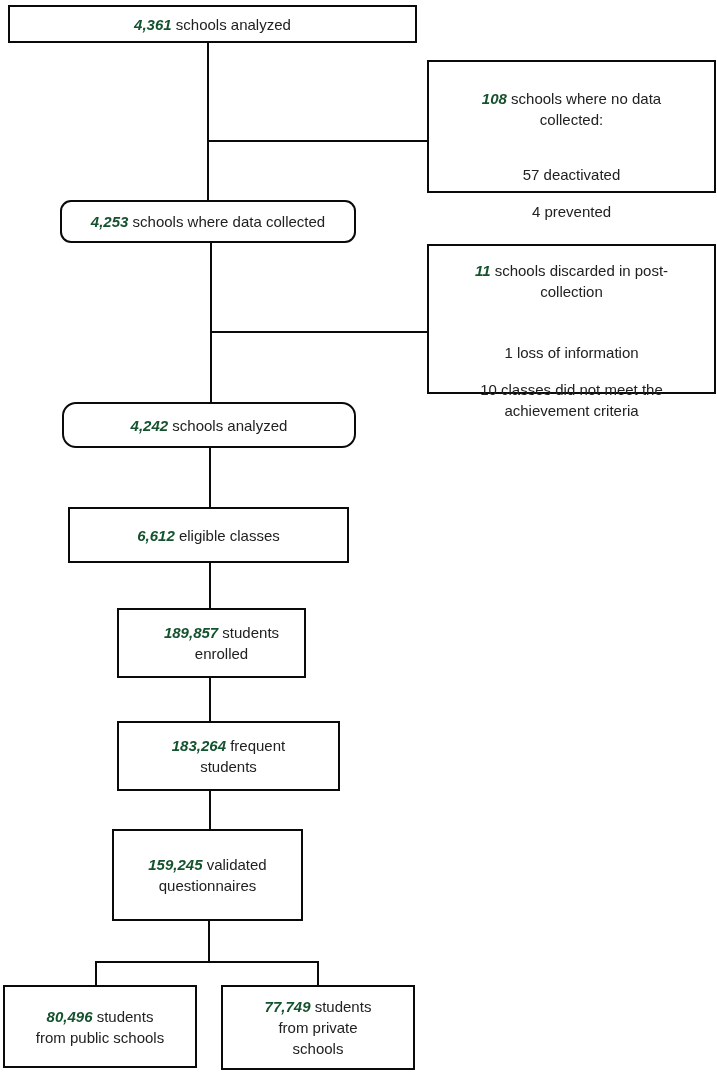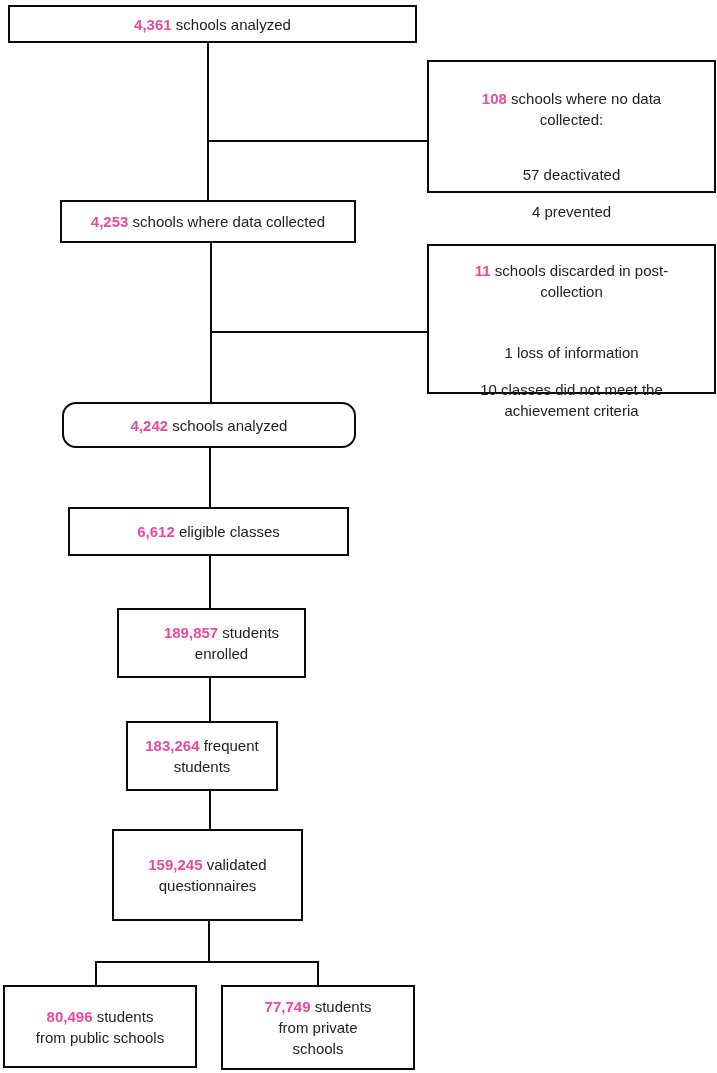--- a/index.html
+++ b/index.html
@@ -31,21 +31,21 @@
   .sidebox{
     position:absolute;
     box-sizing:border-box;
     border:2px solid #0a0a0a;
     background:#ffffff;
     text-align:center;
   }
   .sidebox .heading{margin:0 auto;}
   .sidebox .spacer{height:18px;}
   .sidebox .detail{margin:16px auto;}
-  .num{font-weight:700;color:#ec4899;}
+  .num{font-weight:700;color:#14532d;font-style:italic;}
   .line{
     position:absolute;
     background:#0a0a0a;
   }
 </style>
 </head>
 <body>
 
 <div class="canvas">
 
@@ -59,37 +59,37 @@
   <div class="line" style="left:209px;top:790px;width:2px;height:40px;"></div>
   <div class="line" style="left:208px;top:920px;width:2px;height:42px;"></div>
   <div class="line" style="left:95px;top:961px;width:224px;height:2px;"></div>
   <div class="line" style="left:95px;top:961px;width:2px;height:25px;"></div>
   <div class="line" style="left:317px;top:961px;width:2px;height:25px;"></div>
 
   <div class="box" style="left:8px;top:5px;width:409px;height:38px;">
     <p><span class="num">4,361</span> <span>schools analyzed</span></p>
   </div>
 
-  <div class="box" style="left:60px;top:200px;width:296px;height:43px;">
+  <div class="box" style="left:60px;top:200px;width:296px;height:43px;border-radius:11px;">
     <p><span class="num">4,253</span> <span>schools where data collected</span></p>
   </div>
 
   <div class="box" style="left:62px;top:402px;width:294px;height:46px;border-radius:14px;">
     <p><span class="num">4,242</span> <span>schools analyzed</span></p>
   </div>
 
-  <div class="box" style="left:68px;top:507px;width:281px;height:49px;">
+  <div class="box" style="left:68px;top:507px;width:281px;height:56px;">
     <p><span class="num">6,612</span> <span>eligible classes</span></p>
   </div>
 
   <div class="box" style="left:117px;top:608px;width:189px;height:70px;justify-content:flex-end;">
     <p style="max-width:165px;"><span class="num">189,857</span> <span>students enrolled</span></p>
   </div>
 
-  <div class="box" style="left:126px;top:721px;width:152px;height:70px;">
+  <div class="box" style="left:117px;top:721px;width:223px;height:70px;">
     <p style="max-width:165px;"><span class="num">183,264</span> <span>frequent students</span></p>
   </div>
 
   <div class="box" style="left:112px;top:829px;width:191px;height:92px;">
     <p style="max-width:175px;"><span class="num">159,245</span> <span>validated questionnaires</span></p>
   </div>
 
   <div class="box" style="left:3px;top:985px;width:194px;height:83px;">
     <p style="max-width:140px;"><span class="num">80,496</span> <span>students from public schools</span></p>
   </div>

